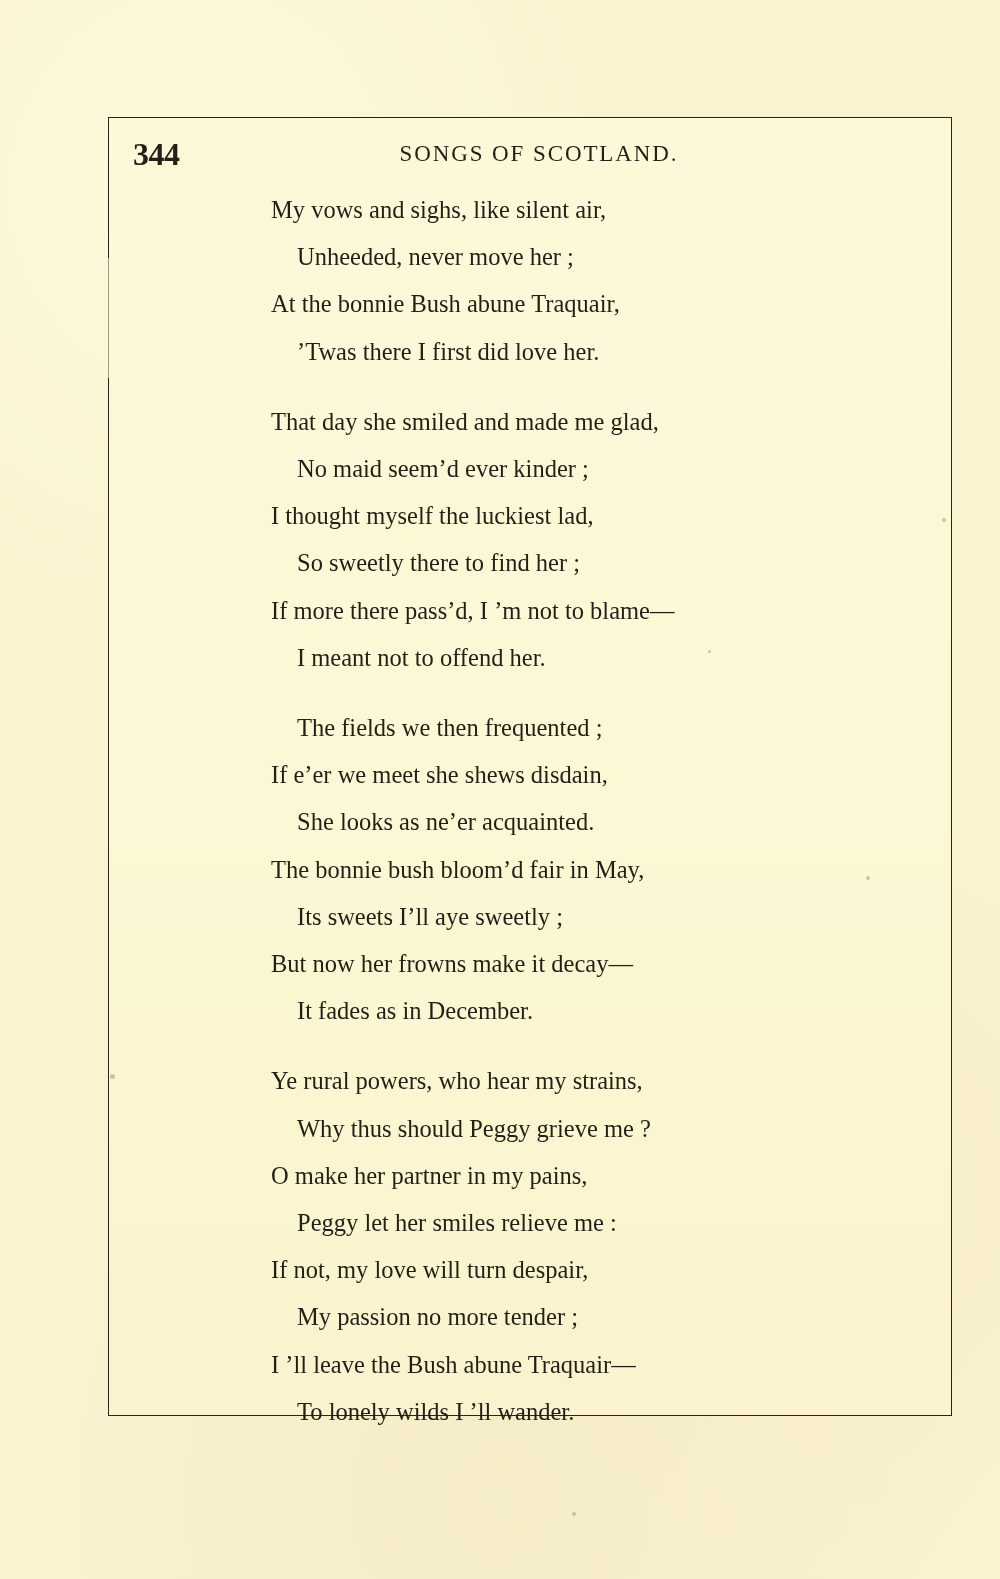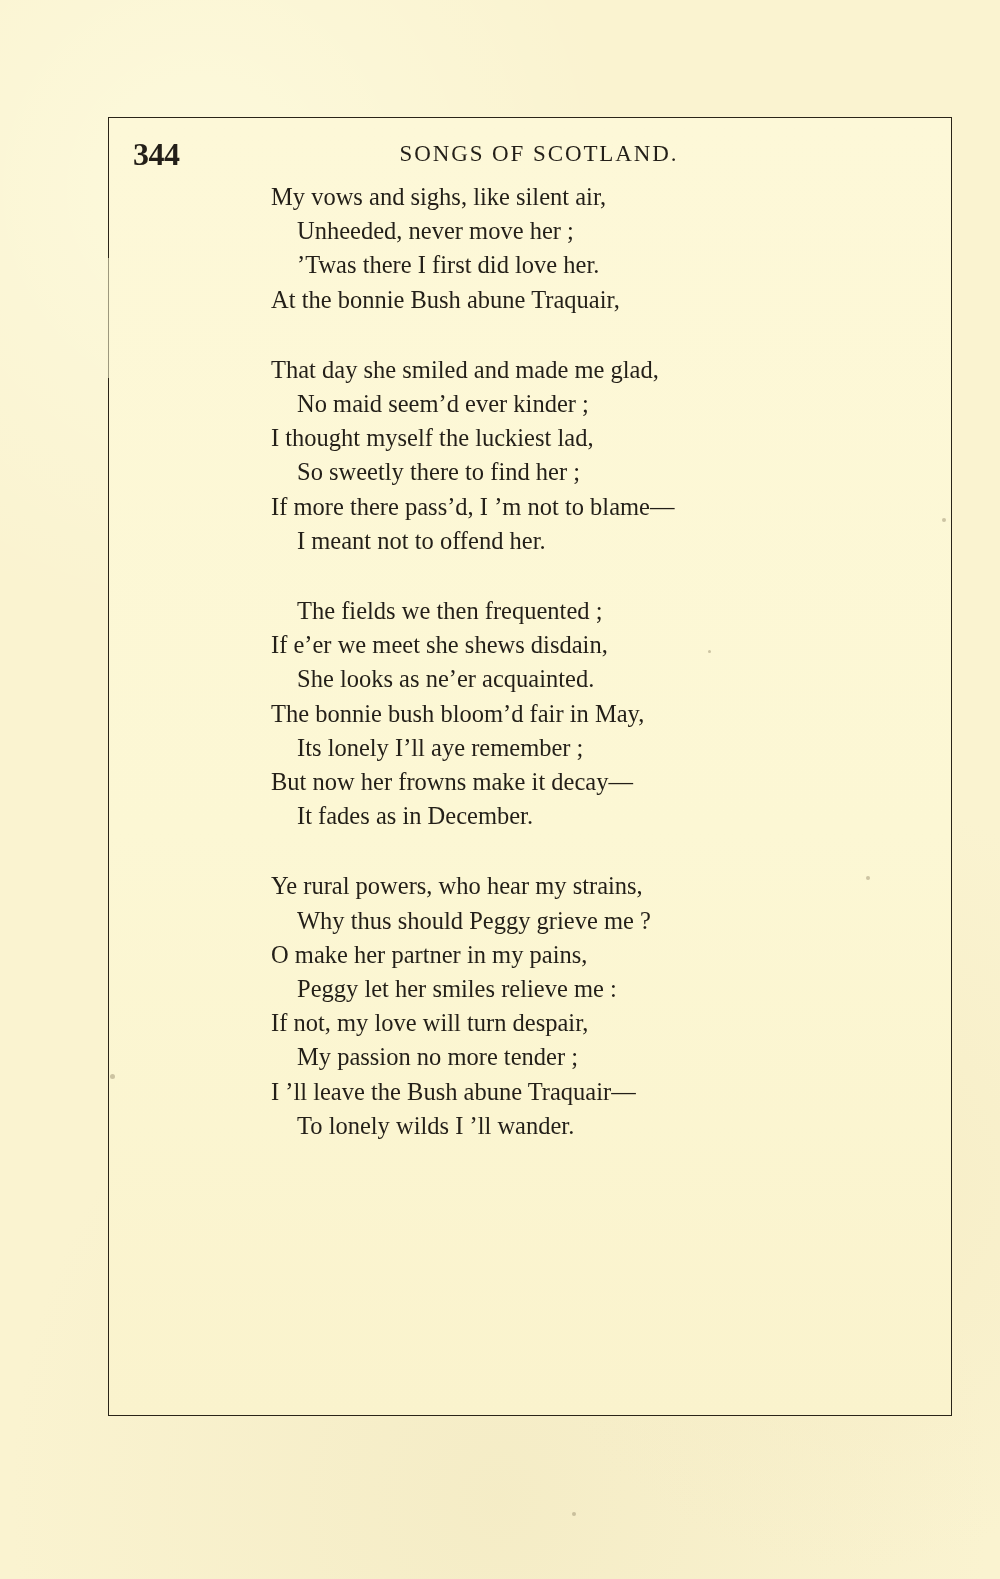--- a/index.html
+++ b/index.html
@@ -93,20 +93,21 @@
     margin: 0 0 36px 0;
     padding: 0;
   }
   .stanza:last-child { margin-bottom: 0; }
 
   .line {
     font-size: 24.5px;
     line-height: 34.2px;
     white-space: pre;
     padding-left: 162px;
+    margin-top: 13px;
   }
   .line.indent {
     padding-left: 188px;
   }
 
   
   .speck {
     position: absolute;
     background: #9d9271;
     border-radius: 50%;
@@ -124,37 +125,37 @@
 
   <div class="head-row">
     <div class="folio">344</div>
     <div class="running-head">SONGS OF SCOTLAND.</div>
   </div>
 
   <div class="poem">
       <div class="stanza">
         <div class="line">My vows and sighs, like silent air,</div>
         <div class="line indent">Unheeded, never move her ;</div>
+        <div class="line">At the bonnie Bush abune Traquair,</div>
         <div class="line indent">’Twas there I first did love her.</div>
-        <div class="line">At the bonnie Bush abune Traquair,</div>
       </div>
       <div class="stanza">
         <div class="line">That day she smiled and made me glad,</div>
         <div class="line indent">No maid seem’d ever kinder ;</div>
         <div class="line">I thought myself the luckiest lad,</div>
         <div class="line indent">So sweetly there to find her ;</div>
         <div class="line">If more there pass’d, I ’m not to blame—</div>
         <div class="line indent">I meant not to offend her.</div>
       </div>
       <div class="stanza">
         <div class="line indent">The fields we then frequented ;</div>
         <div class="line">If e’er we meet she shews disdain,</div>
         <div class="line indent">She looks as ne’er acquainted.</div>
         <div class="line">The bonnie bush bloom’d fair in May,</div>
-        <div class="line indent">Its lonely I’ll aye remember ;</div>
+        <div class="line indent">Its sweets I’ll aye sweetly ;</div>
         <div class="line">But now her frowns make it decay—</div>
         <div class="line indent">It fades as in December.</div>
       </div>
       <div class="stanza">
         <div class="line">Ye rural powers, who hear my strains,</div>
         <div class="line indent">Why thus should Peggy grieve me ?</div>
         <div class="line">O make her partner in my pains,</div>
         <div class="line indent">Peggy let her smiles relieve me :</div>
         <div class="line">If not, my love will turn despair,</div>
         <div class="line indent">My passion no more tender ;</div>

